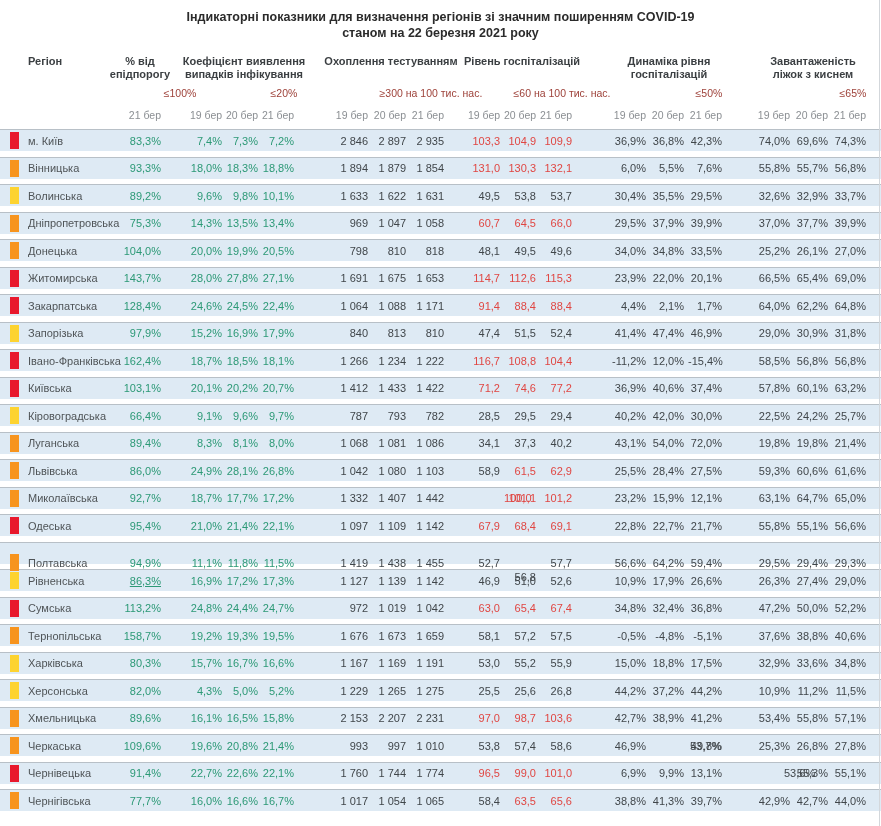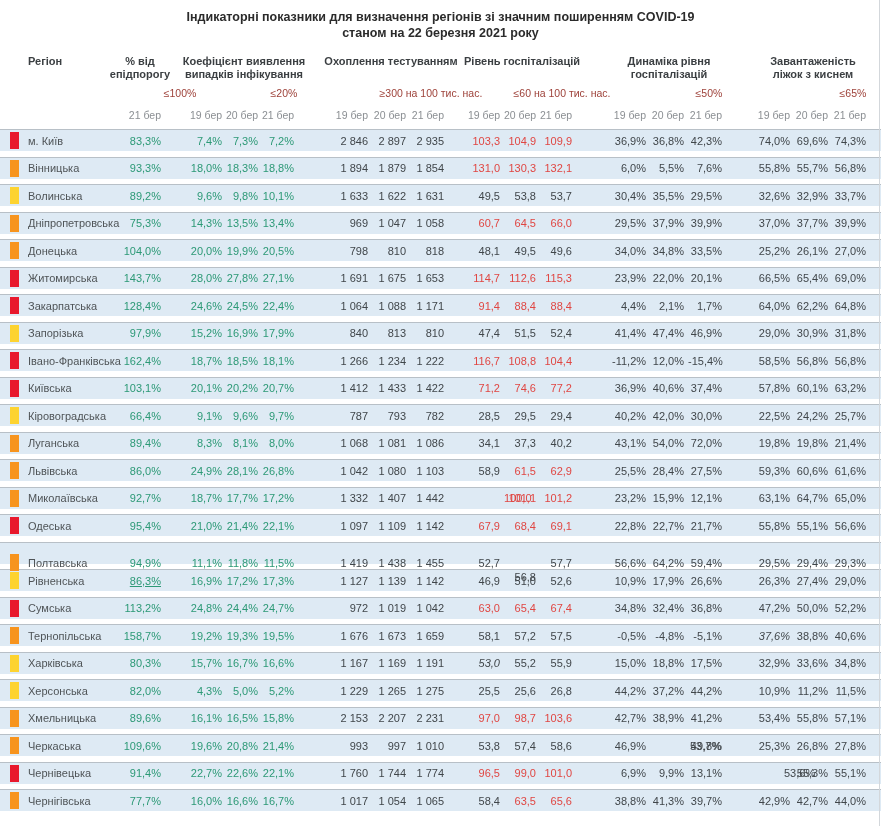--- a/index.html
+++ b/index.html
@@ -493,37 +493,37 @@
       <div class="cell-num" style="grid-column: 6 / span 1; color: rgb(44, 153, 118);">19,5%</div>
       <div class="cell-num" style="grid-column: 8 / span 1; color: rgb(64, 70, 74);">1 676</div>
       <div class="cell-num" style="grid-column: 9 / span 1; color: rgb(64, 70, 74);">1 673</div>
       <div class="cell-num" style="grid-column: 10 / span 1; color: rgb(64, 70, 74);">1 659</div>
       <div class="cell-num" style="grid-column: 12 / span 1; color: rgb(64, 70, 74);">58,1</div>
       <div class="cell-num" style="grid-column: 13 / span 1; color: rgb(64, 70, 74);">57,2</div>
       <div class="cell-num" style="grid-column: 14 / span 1; color: rgb(64, 70, 74);">57,5</div>
       <div class="cell-num" style="grid-column: 16 / span 1; color: rgb(64, 70, 74);">-0,5%</div>
       <div class="cell-num" style="grid-column: 17 / span 1; color: rgb(64, 70, 74);">-4,8%</div>
       <div class="cell-num" style="grid-column: 18 / span 1; color: rgb(64, 70, 74);">-5,1%</div>
-      <div class="cell-num" style="grid-column: 20 / span 1; color: rgb(64, 70, 74); font-style: italic;">37,6%</div>
+      <div class="cell-num" style="grid-column: 20 / span 1; color: rgb(64, 70, 74);">37,6%</div>
       <div class="cell-num" style="grid-column: 21 / span 1; color: rgb(64, 70, 74);">38,8%</div>
       <div class="cell-num" style="grid-column: 22 / span 1; color: rgb(64, 70, 74);">40,6%</div>
     </div>
     <div class="grid row">
       <div class="region-cell" style="grid-column: 1 / 2;">
         <div class="marker" style="background: rgb(253, 211, 48);"></div>
         <div class="region-name">Харківська</div>
       </div>
       <div class="cell-num" style="grid-column: 2 / span 1; color: rgb(44, 153, 118);">80,3%</div>
       <div class="cell-num" style="grid-column: 4 / span 1; color: rgb(44, 153, 118);">15,7%</div>
       <div class="cell-num" style="grid-column: 5 / span 1; color: rgb(44, 153, 118);">16,7%</div>
       <div class="cell-num" style="grid-column: 6 / span 1; color: rgb(44, 153, 118);">16,6%</div>
       <div class="cell-num" style="grid-column: 8 / span 1; color: rgb(64, 70, 74);">1 167</div>
       <div class="cell-num" style="grid-column: 9 / span 1; color: rgb(64, 70, 74);">1 169</div>
       <div class="cell-num" style="grid-column: 10 / span 1; color: rgb(64, 70, 74);">1 191</div>
-      <div class="cell-num" style="grid-column: 12 / span 1; color: rgb(64, 70, 74); font-style: italic;">53,0</div>
+      <div class="cell-num" style="grid-column: 12 / span 1; color: rgb(64, 70, 74);">53,0</div>
       <div class="cell-num" style="grid-column: 13 / span 1; color: rgb(64, 70, 74);">55,2</div>
       <div class="cell-num" style="grid-column: 14 / span 1; color: rgb(64, 70, 74);">55,9</div>
       <div class="cell-num" style="grid-column: 16 / span 1; color: rgb(64, 70, 74);">15,0%</div>
       <div class="cell-num" style="grid-column: 17 / span 1; color: rgb(64, 70, 74);">18,8%</div>
       <div class="cell-num" style="grid-column: 18 / span 1; color: rgb(64, 70, 74);">17,5%</div>
       <div class="cell-num" style="grid-column: 20 / span 1; color: rgb(64, 70, 74);">32,9%</div>
       <div class="cell-num" style="grid-column: 21 / span 1; color: rgb(64, 70, 74);">33,6%</div>
       <div class="cell-num" style="grid-column: 22 / span 1; color: rgb(64, 70, 74);">34,8%</div>
     </div>
     <div class="grid row">

